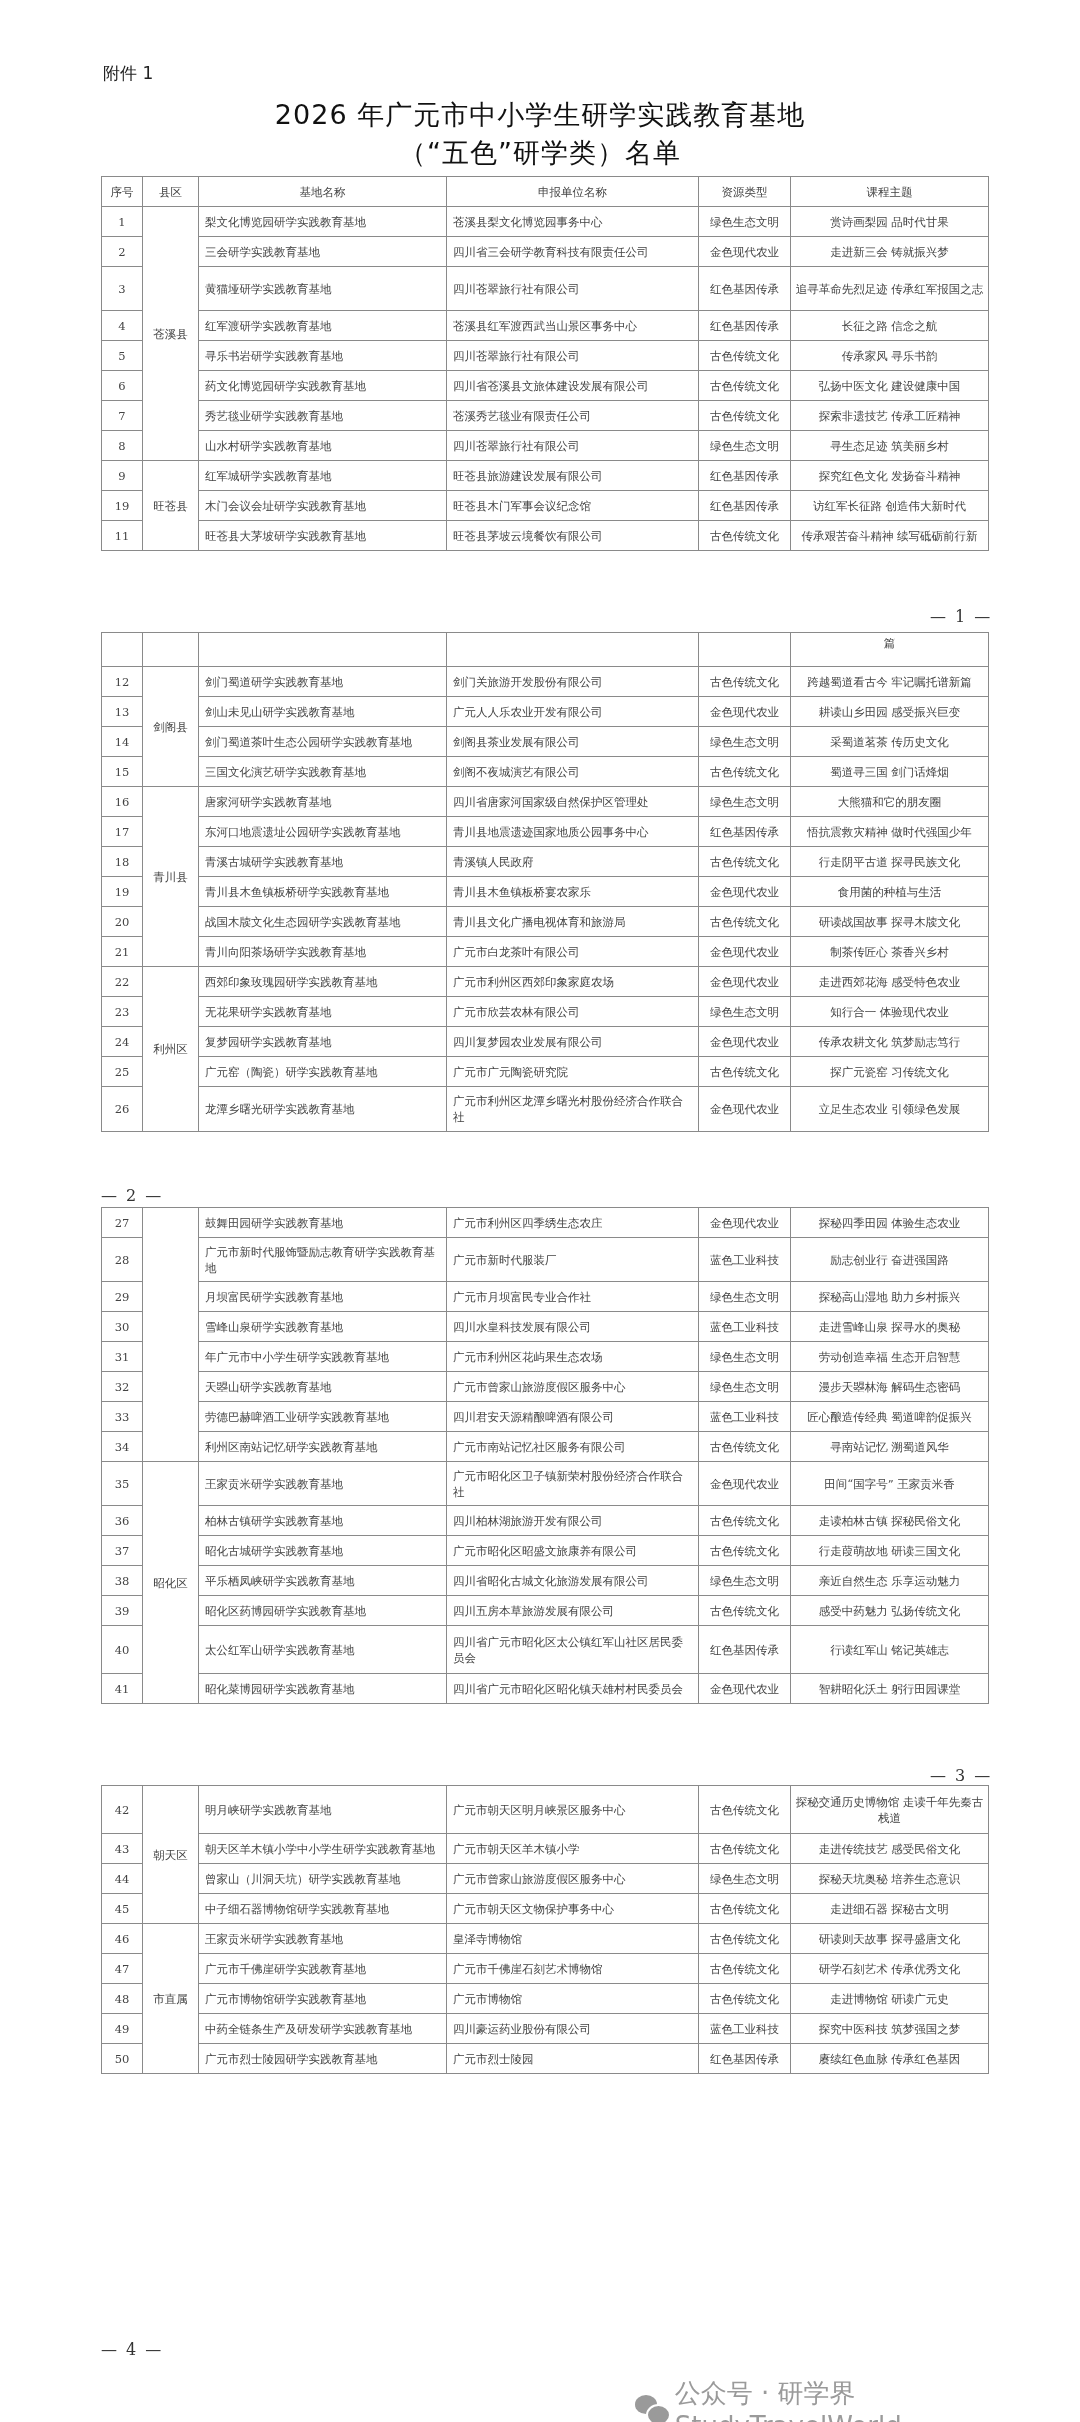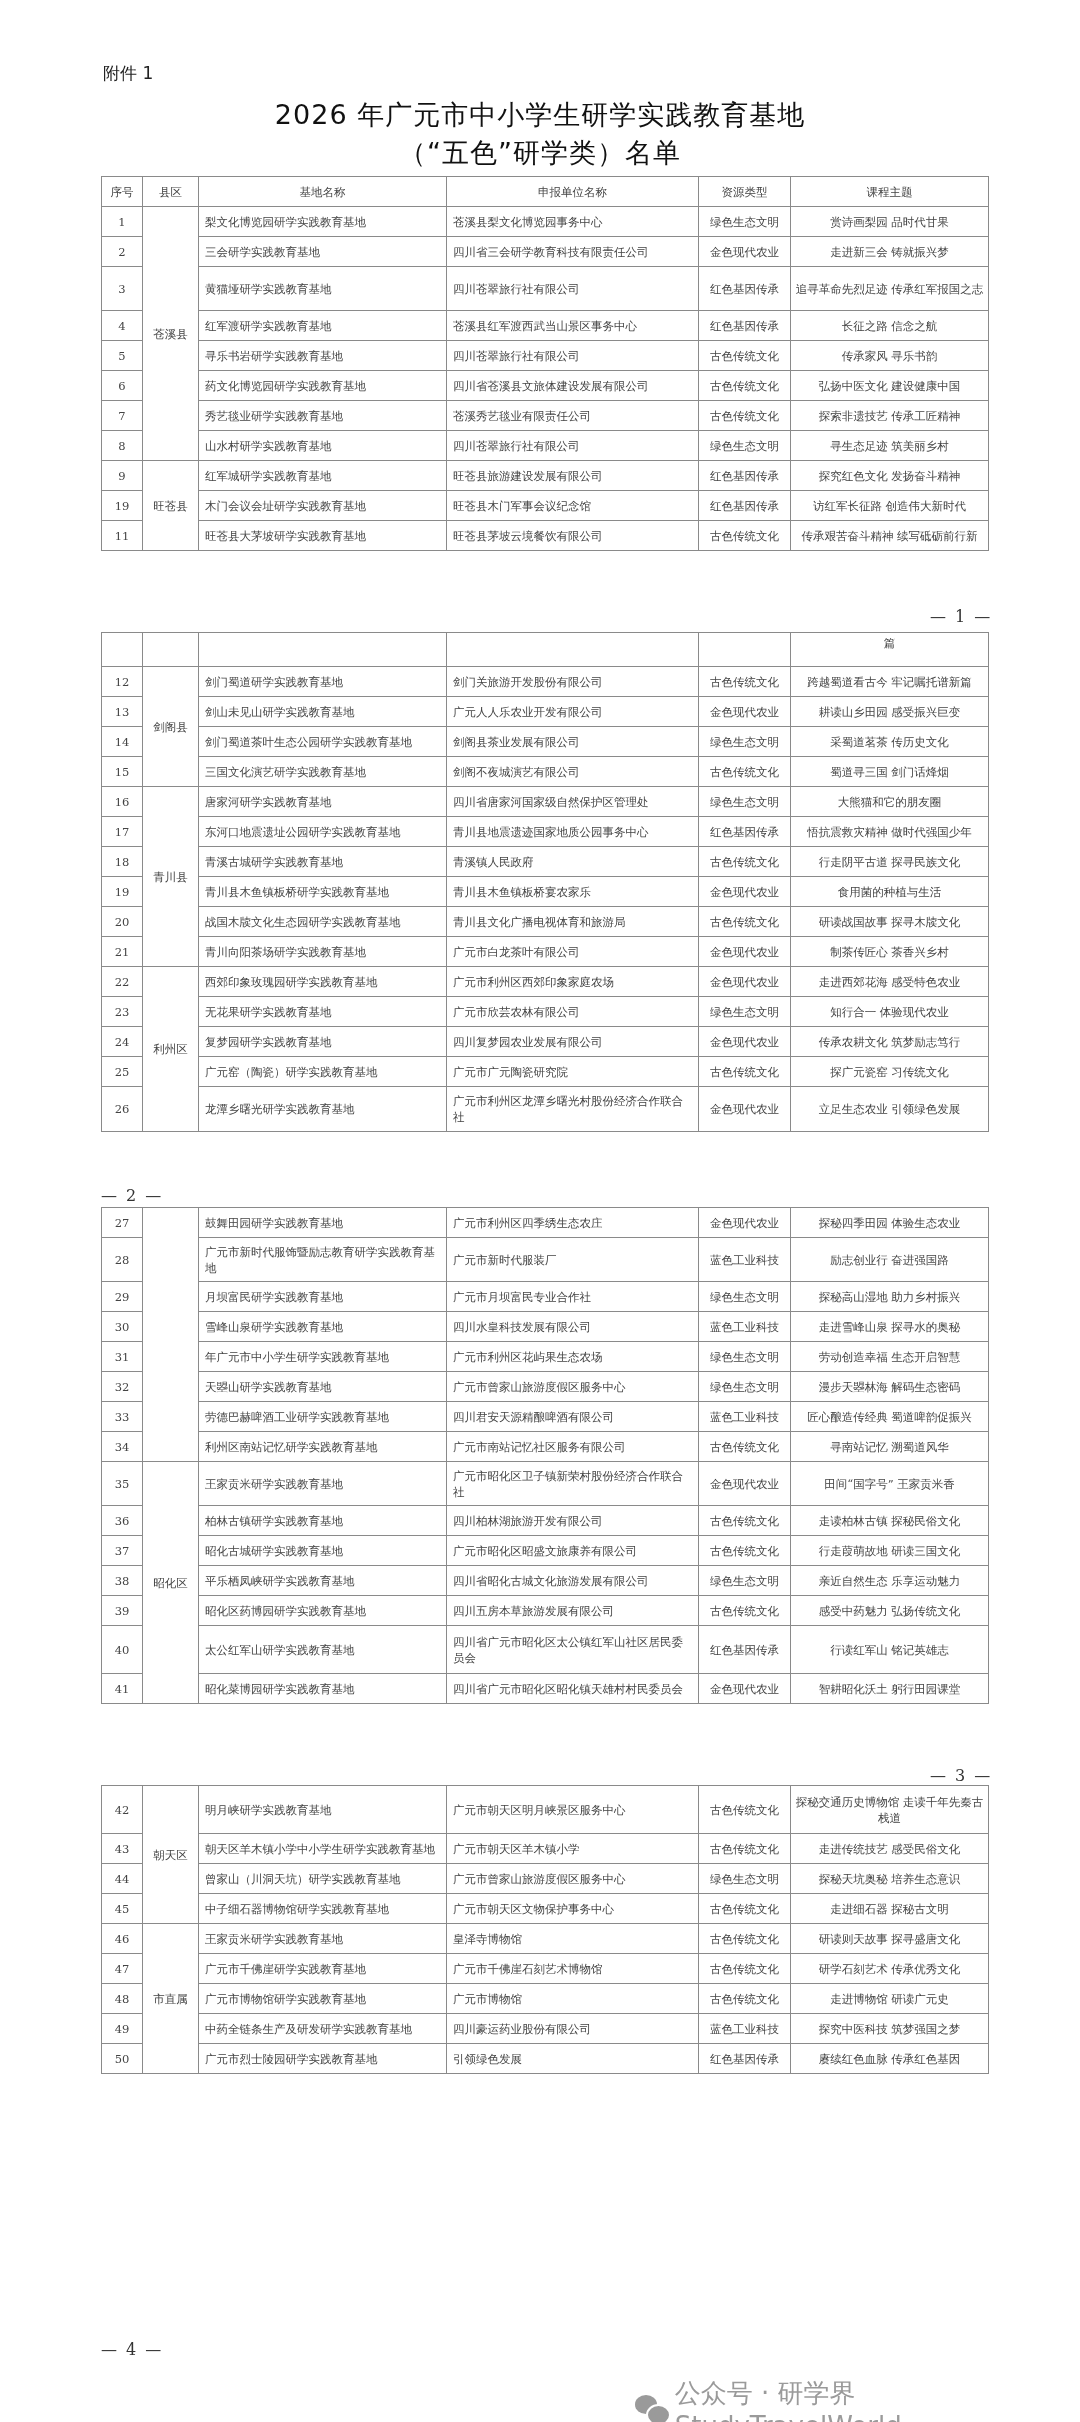--- a/index.html
+++ b/index.html
@@ -446,21 +446,21 @@
   <tr style="height:30px">
     <td class="c">49</td>
     <td class="l">中药全链条生产及研发研学实践教育基地</td>
     <td class="l">四川豪运药业股份有限公司</td>
     <td class="c">蓝色工业科技</td>
     <td class="c">探究中医科技 筑梦强国之梦</td>
   </tr>
   <tr style="height:30px">
     <td class="c">50</td>
     <td class="l">广元市烈士陵园研学实践教育基地</td>
-    <td class="l">引领绿色发展</td>
+    <td class="l">广元市烈士陵园</td>
     <td class="c">红色基因传承</td>
     <td class="c">赓续红色血脉 传承红色基因</td>
   </tr>
 </tbody>
   </table>
 
 <div class="abs pmark" style="left:101px; top:2340px;">— 4 —</div>
 
 <div class="abs watermark">
   <span class="wechat">

